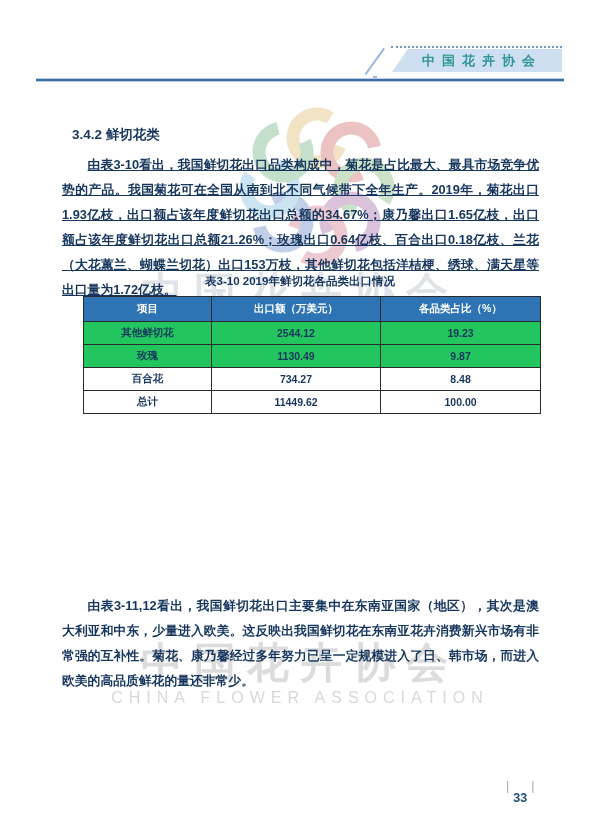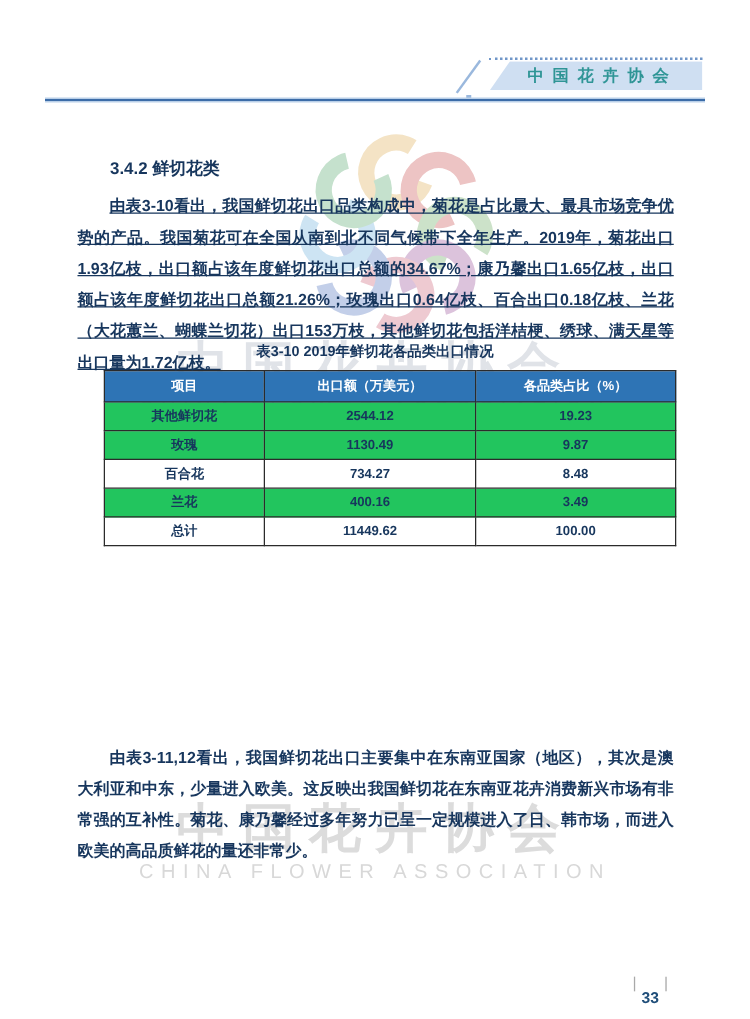--- a/index.html
+++ b/index.html
@@ -22,21 +22,21 @@
   
   .wm-logo{position:absolute;top:100px;left:232px;width:170px;height:170px;z-index:0;}
   .wm-text{position:absolute;left:0;right:0;text-align:center;z-index:0;user-select:none;}
   .wm-text .wm-cn{font-size:42px;font-weight:bold;letter-spacing:11px;color:#e0e3e8;line-height:46px;white-space:nowrap;}
   .wm-text .wm-en{font-size:16px;font-weight:normal;letter-spacing:6px;color:#dfe2e6;margin-top:3px;white-space:nowrap;}
   .wm-1{top:270px;}
   .wm-2{top:640px;}
   .wm-2 .wm-cn{color:#dcdcdc;}
   .wm-2 .wm-en{color:#d8d8d8;}
   
-  .sec-heading{position:absolute;top:126px;left:88px;font-size:13.5px;font-weight:bold;z-index:2;}
+  .sec-heading{position:absolute;top:126px;left:72px;font-size:13.5px;font-weight:bold;z-index:2;}
   .para{position:absolute;left:62px;width:477px;font-size:12.8px;font-weight:600;
     line-height:25px;text-align:justify;text-indent:2em;z-index:2;}
   .para-1{top:152px;text-decoration:underline;}
   .para-2{top:482px;}
   .para-3{top:593px;}
   
   .tbl-caption{position:absolute;top:274px;left:0;right:0;text-align:center;
     font-size:11.5px;font-weight:bold;z-index:2;}
   table.data{position:absolute;top:296px;left:83px;width:458px;border-collapse:collapse;
     z-index:1;table-layout:fixed;}
@@ -117,25 +117,20 @@
       <tr class="alt">
         <td>玫瑰</td>
         <td>1130.49</td>
         <td>9.87</td>
       </tr>
       <tr>
         <td>百合花</td>
         <td>734.27</td>
         <td>8.48</td>
       </tr>
-      <tr class="alt">
-        <td>兰花</td>
-        <td>400.16</td>
-        <td>3.49</td>
-      </tr>
       <tr>
         <td>总计</td>
         <td>11449.62</td>
         <td>100.00</td>
       </tr>
     </tbody>
   </table>
 
   <div class="page-num">
     <span class="bar">|</span>

